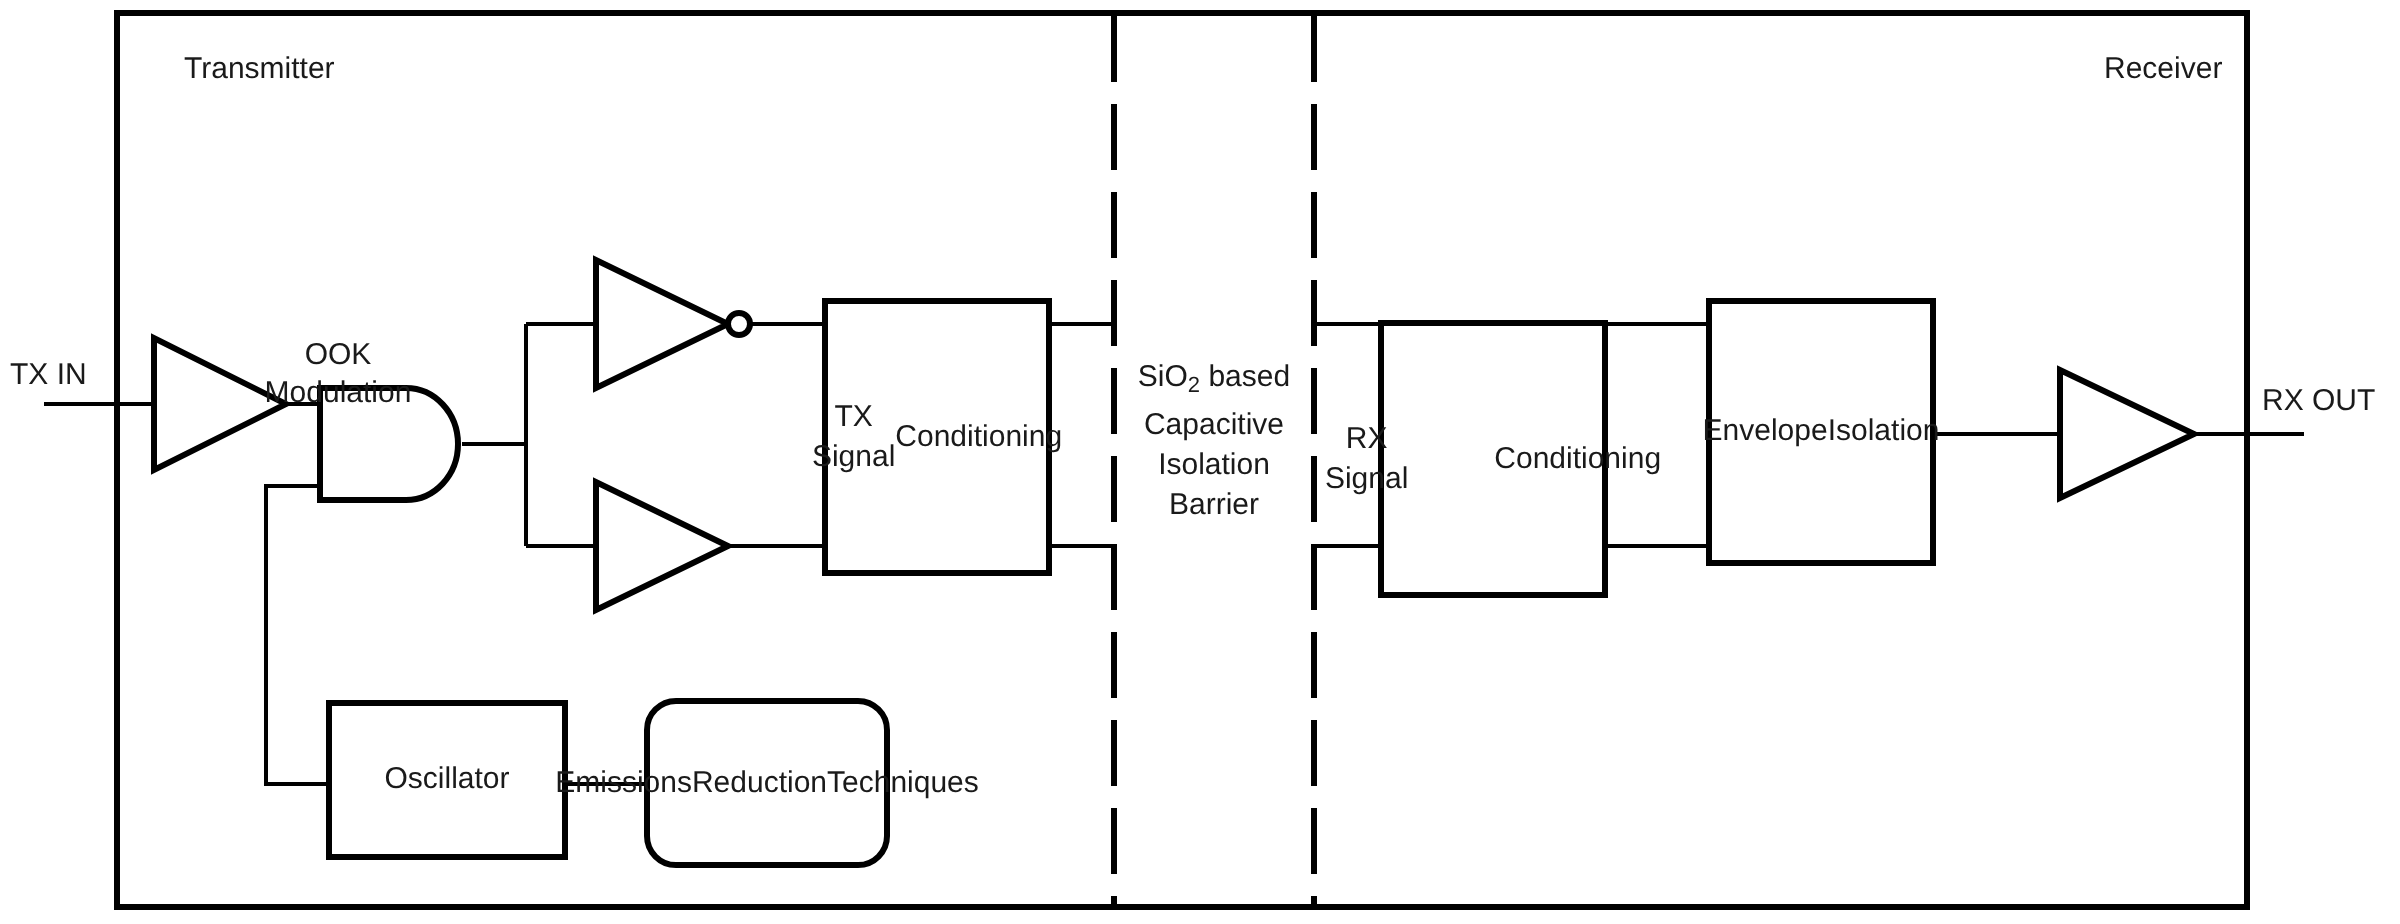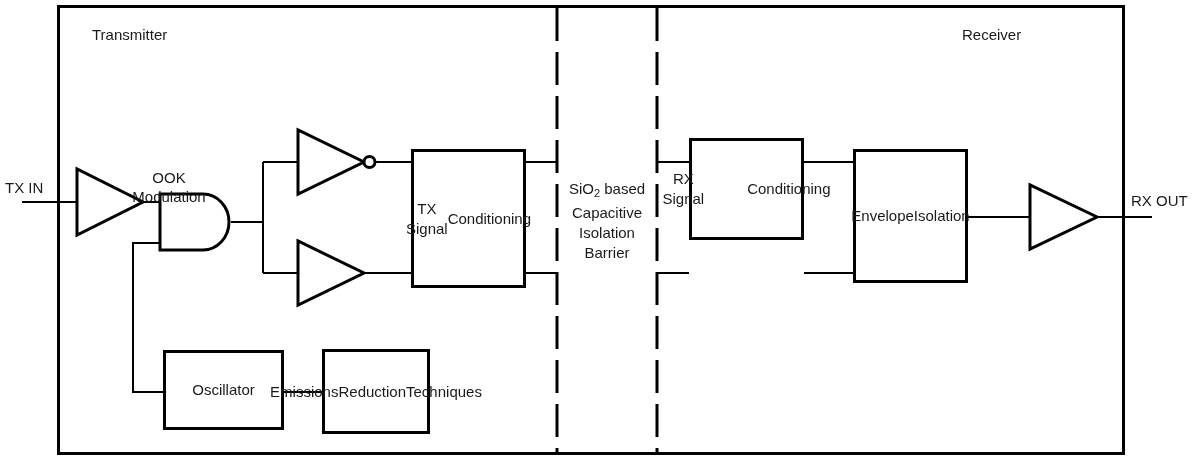--- a/index.html
+++ b/index.html
@@ -86,42 +86,42 @@
     <circle cx="369.5" cy="162" r="5.5" fill="#fff" stroke="#000" stroke-width="3"></circle>
     <polygon points="298,241 298,305 364,273" fill="#fff" stroke="#000" stroke-width="3"></polygon>
     <polygon points="1030,185 1030,249 1097,217" fill="#fff" stroke="#000" stroke-width="3"></polygon>
   </svg>
 
   <div class="box" style="left:411px; top:149px; width:115px; height:139px;">
     <div>TX Signal</div>
     <div>Conditioning</div>
   </div>
 
-  <div class="box" style="left:689px; top:138px; width:115px; height:102px;gap:43px;">
+  <div class="box" style="left:689px; top:160px; width:115px; height:139px;gap:43px;">
     <div>RX Signal</div>
     <div>Conditioning</div>
   </div>
 
   <div class="box" style="left:853px; top:149px; width:115px; height:134px;">
     <div>Envelope</div>
     <div>Isolation</div>
   </div>
 
   <div class="box" style="left:163px; top:350px; width:121px; height:80px;">
     <div>Oscillator</div>
   </div>
 
-  <div class="box" style="left:322px; top:349px; width:108px; height:85px;">
+  <div class="box" style="left:322px; top:349px; width:123px; height:85px;border-radius:16px;">
     <div>Emissions</div>
     <div>Reduction</div>
     <div>Techniques</div>
   </div>
 
   <div class="lbl" style="left:92px; top:27px;">Transmitter</div>
-  <div class="lbl" style="left:962px; top:27px;text-align:right;">Receiver</div>
+  <div class="lbl" style="left:1052px; top:27px;text-align:right;">Receiver</div>
 
   <div class="lbl" style="left:5px; top:180px;">TX IN</div>
   <div class="lbl" style="left:1131px; top:193px;">RX OUT</div>
 
   <div class="lbl-block" style="left:109px; top:141px; width:120px;margin-top:27px;">
     <div>OOK</div>
     <div>Modulation</div>
   </div>
 
   <div class="lbl-block" style="left:547px; top:179px; width:120px; line-height:20px;">

